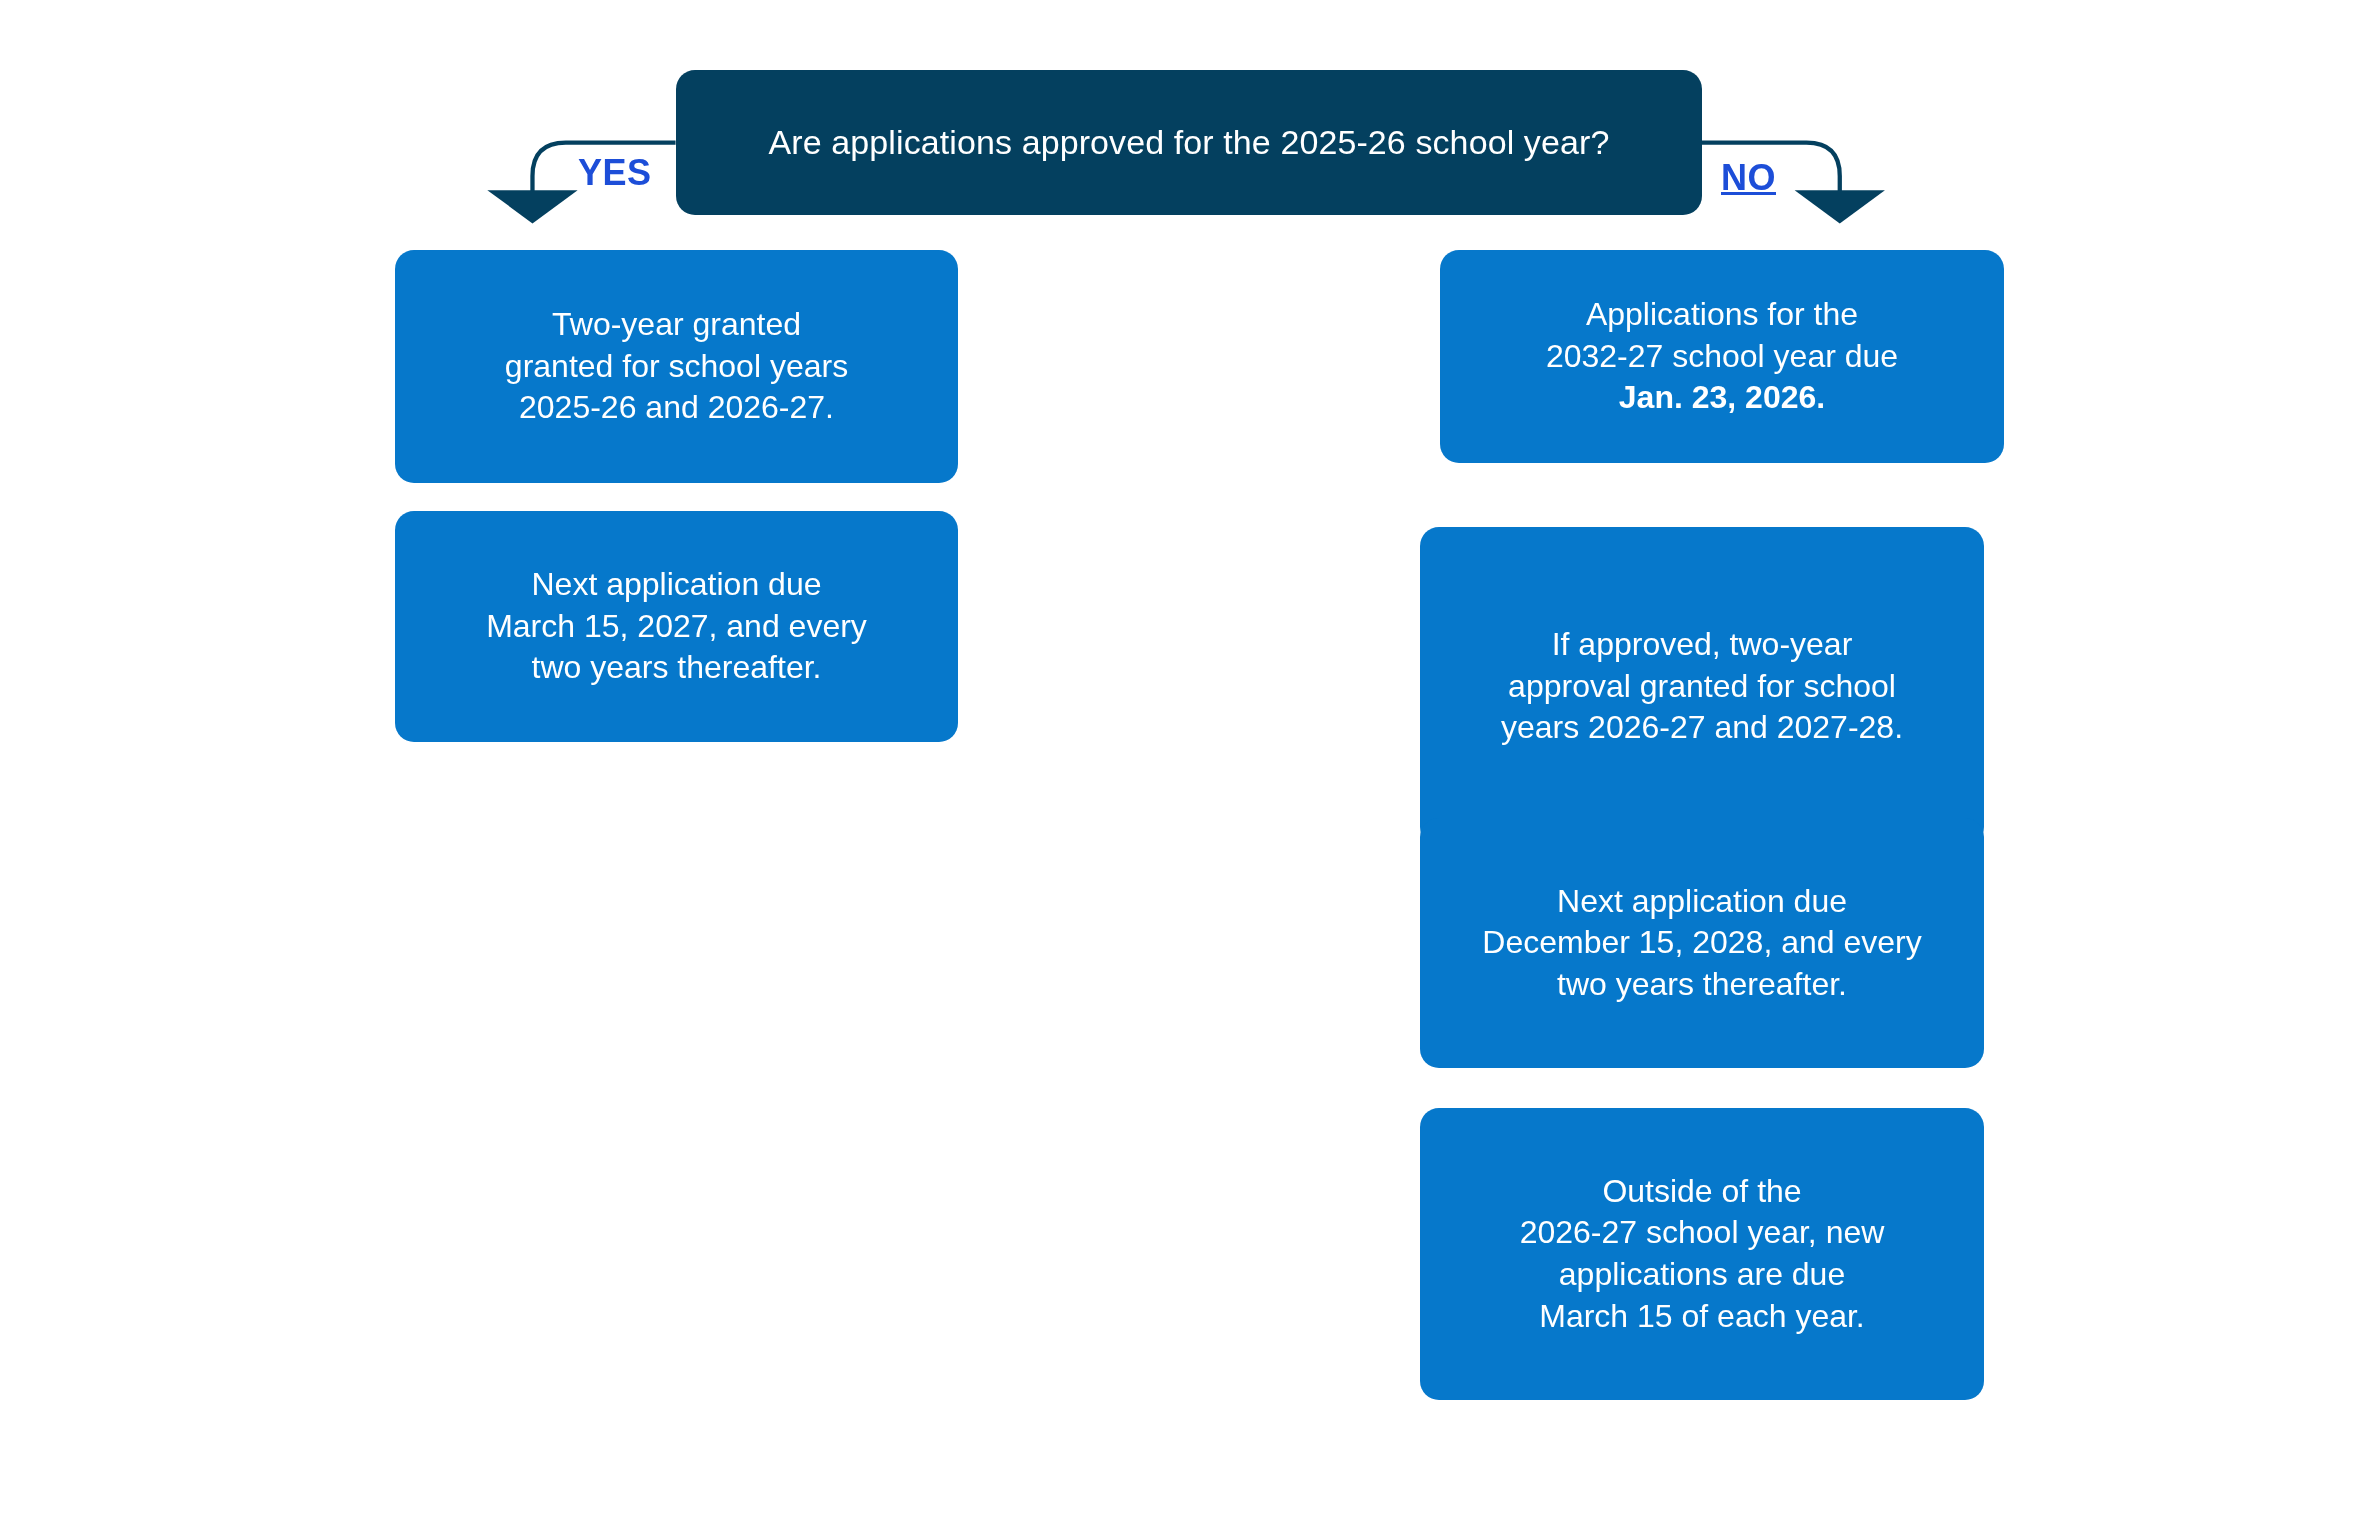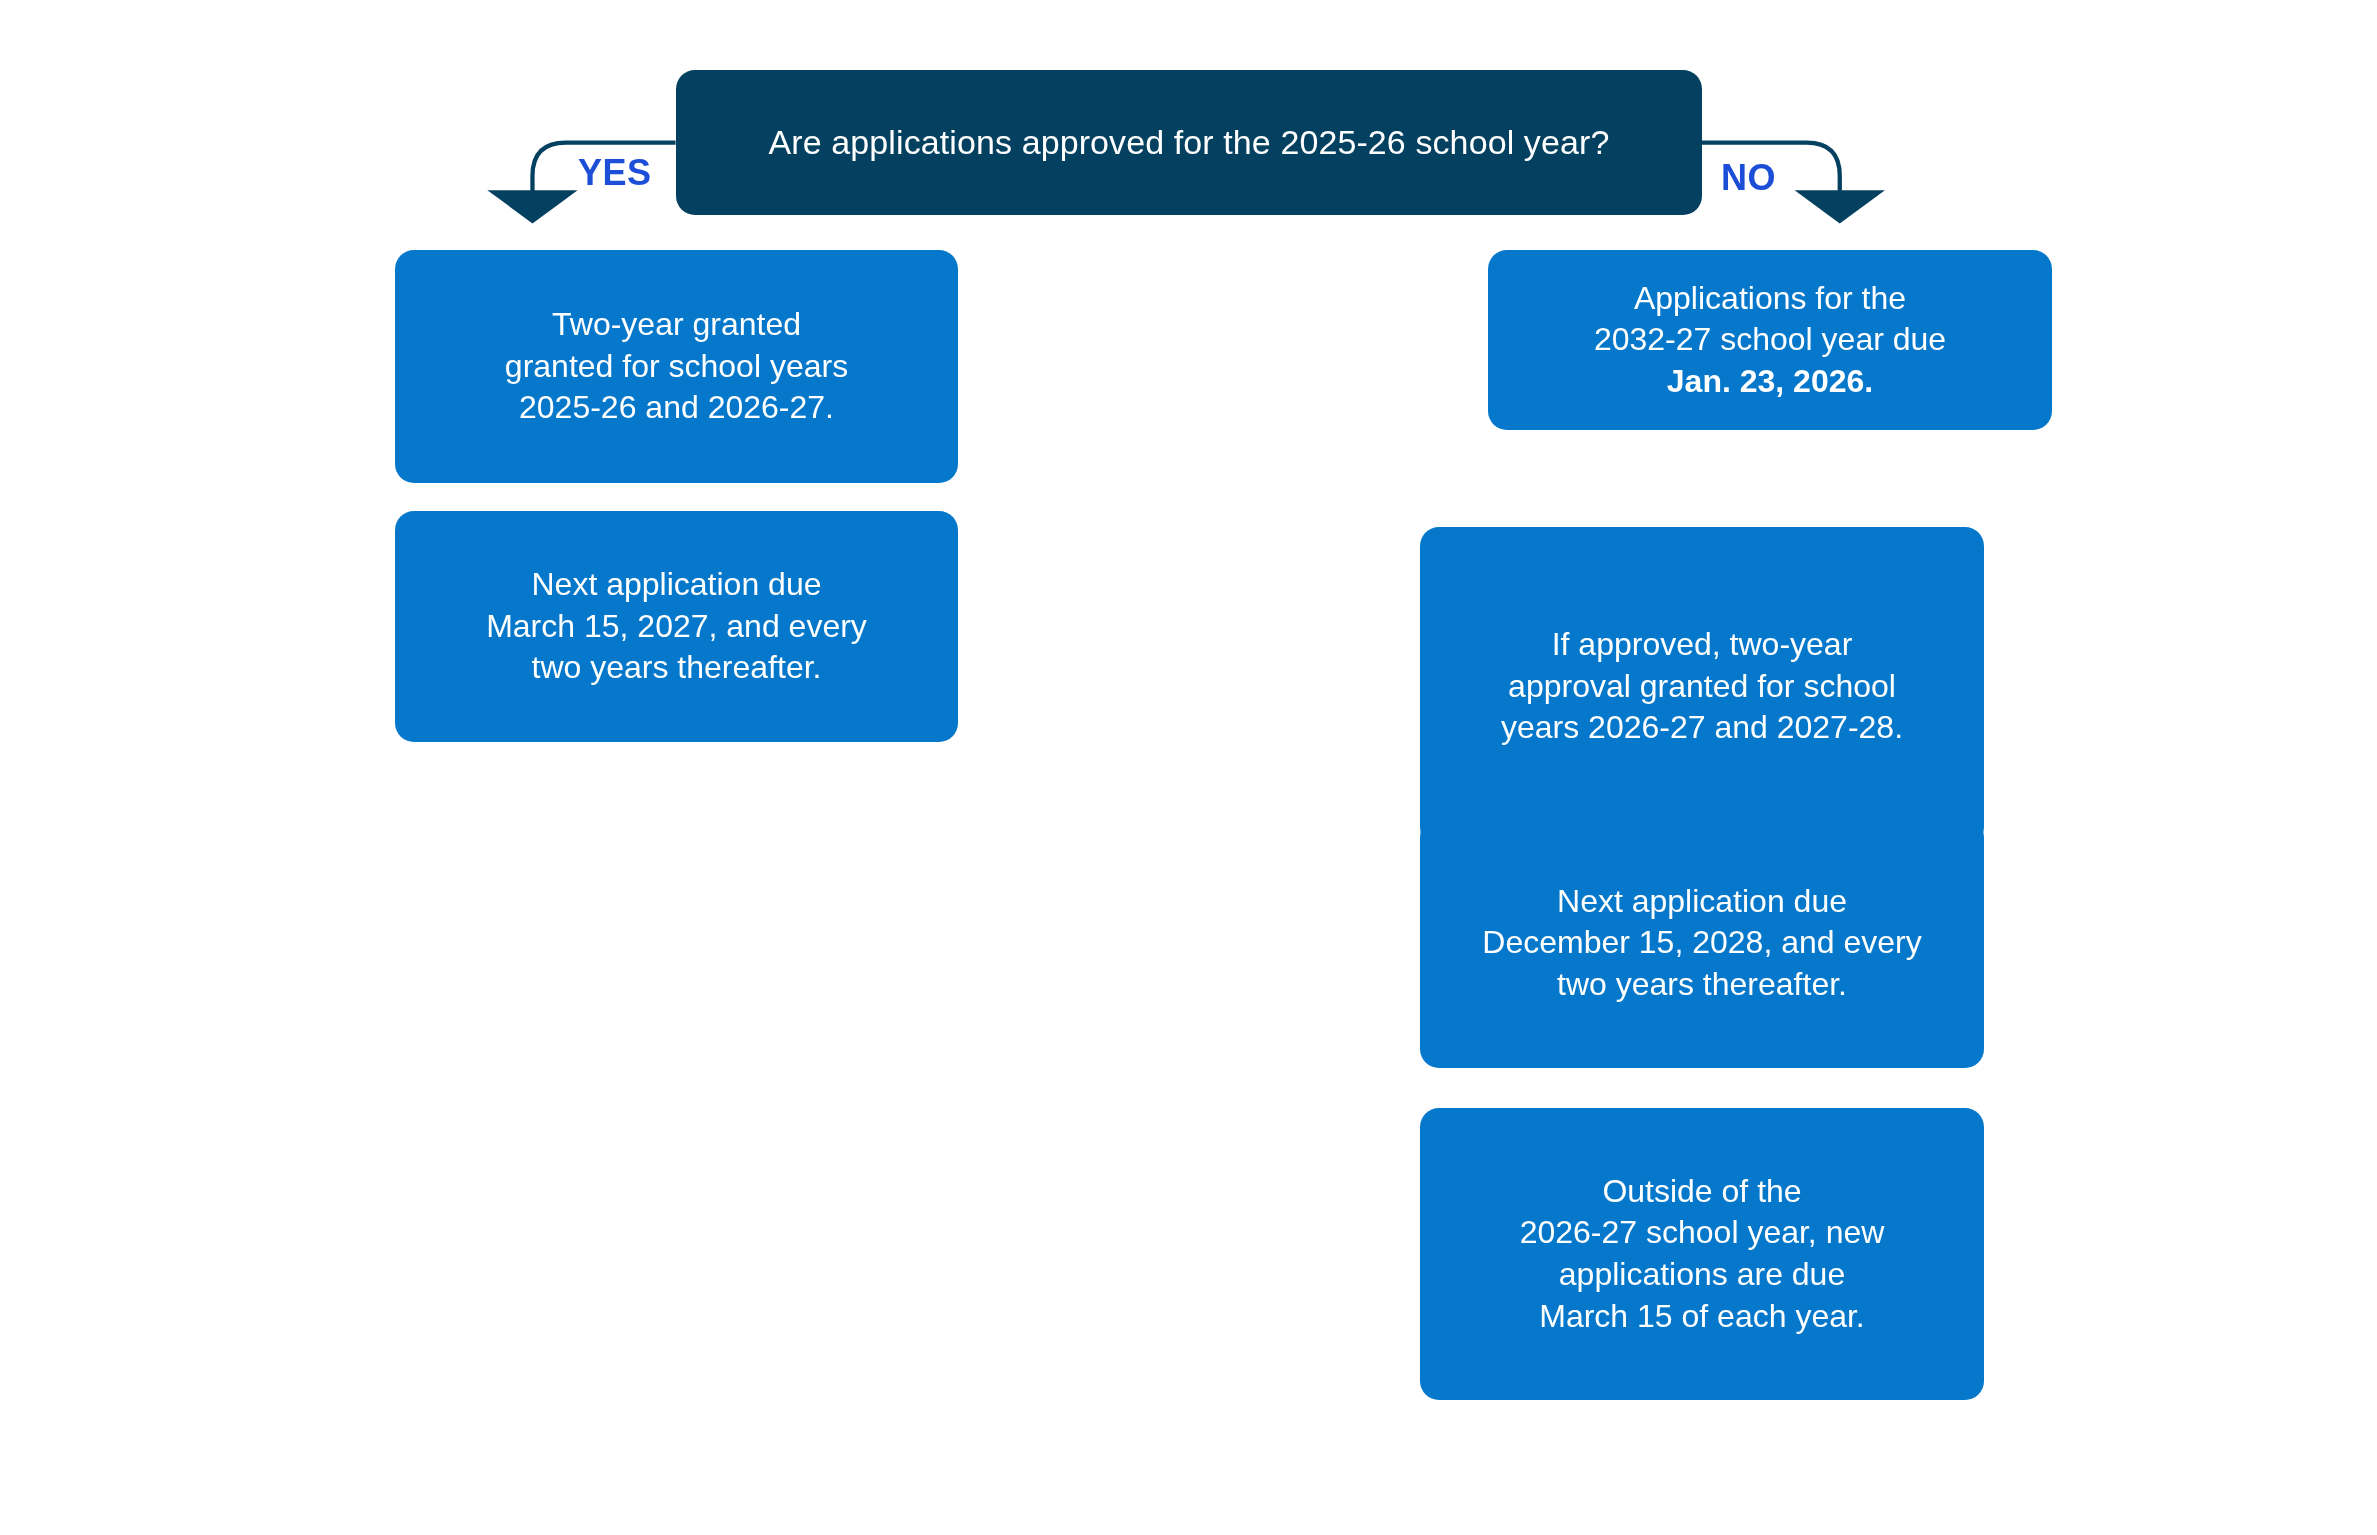--- a/index.html
+++ b/index.html
@@ -57,21 +57,21 @@
   .branch-label {
     position: absolute;
     color: #1d4ed8;
     font-size: 36px;
     font-weight: 700;
     letter-spacing: 0.5px;
     z-index: 4;
     white-space: nowrap;
   }
   .branch-label.yes { left: 578px; top: 152px; }
-  .branch-label.no  { left: 1721px; top: 157px; }
+  .branch-label.no  { left: 1721px; top: 157px; text-decoration: underline; }
 
   
   .card {
     position: absolute;
     background: #0678cb;
     border-radius: 19px;
     display: flex;
     align-items: center;
     justify-content: center;
     box-sizing: border-box;
@@ -84,21 +84,21 @@
     line-height: 1.30;
     text-align: center;
     font-weight: 400;
   }
   .card-text b { font-weight: 700; }
 
   
   .card.l1 { left: 395px;  top: 250px;  width: 563px; height: 233px; }
   .card.l2 { left: 395px;  top: 511px; width: 563px; height: 231px; }
   
-  .card.r1 { left: 1488px; top: 250px;  width: 564px; height: 180px; }
+  .card.r1 { left: 1440px; top: 250px;  width: 564px; height: 213px; }
   .card.r2 { left: 1420px; top: 527px; width: 564px; height: 319px; }
   .card.r3 { left: 1420px; top: 818px; width: 564px; height: 250px; }
   .card.r4 { left: 1420px; top: 1108px; width: 564px; height: 292px; }
 </style>
 </head>
 <body>
 
 <div id="stage">
 
   <svg id="connectors" viewBox="0 0 5000 3229" xmlns="http://www.w3.org/2000/svg">

